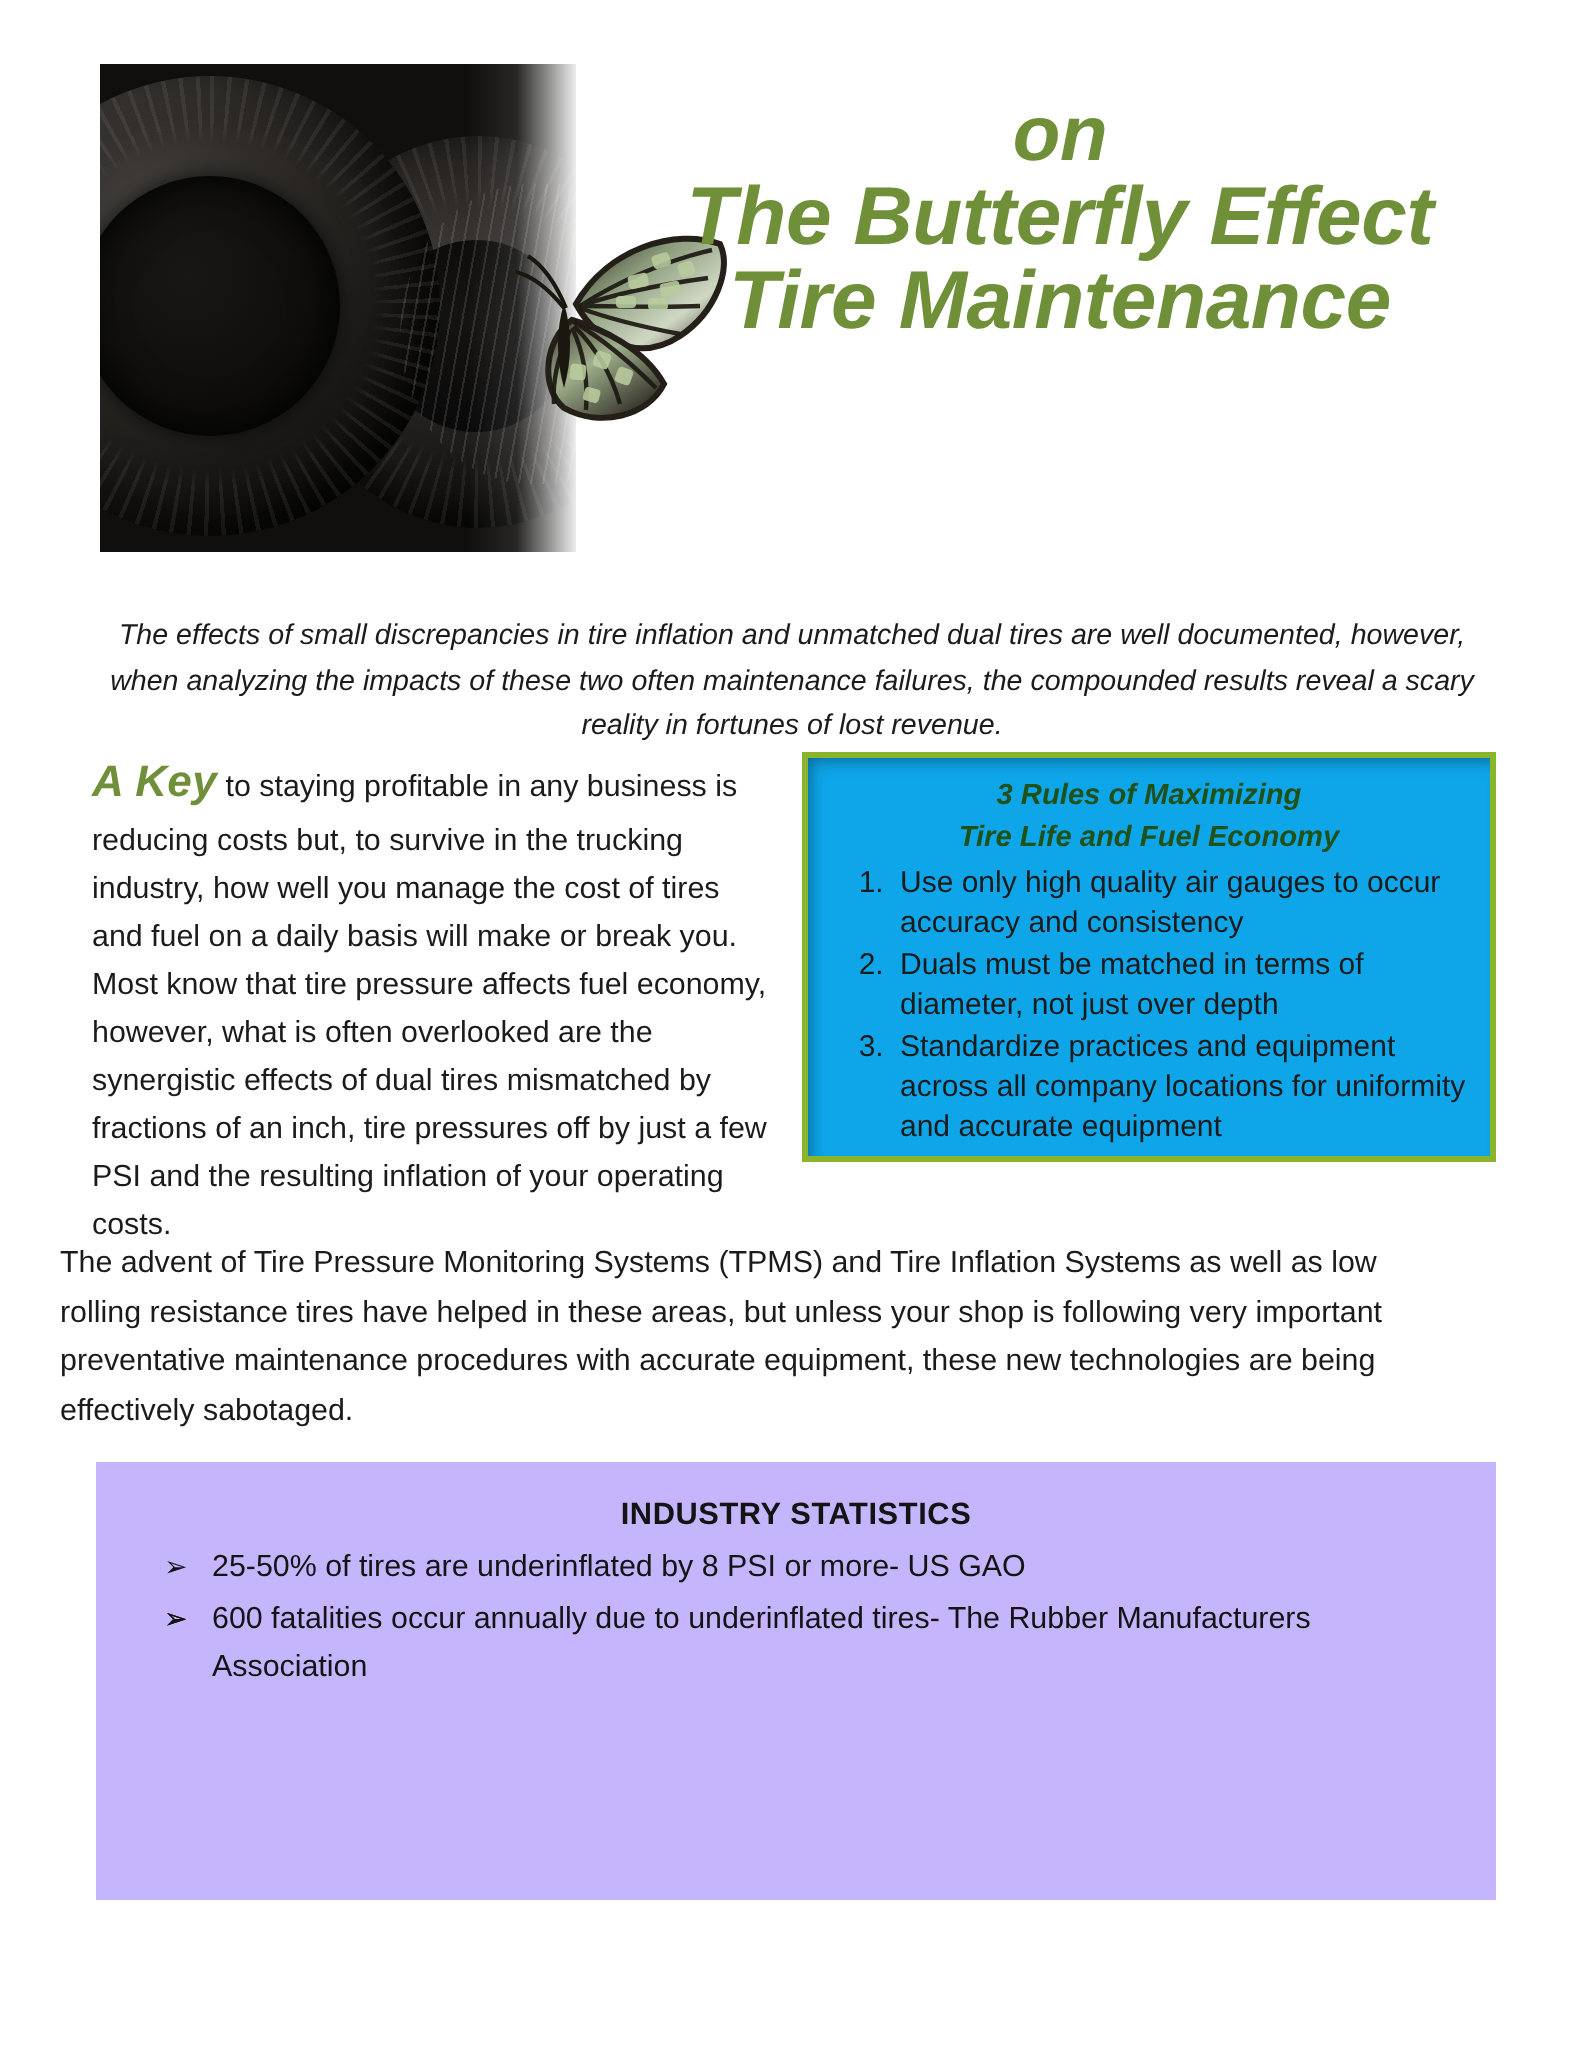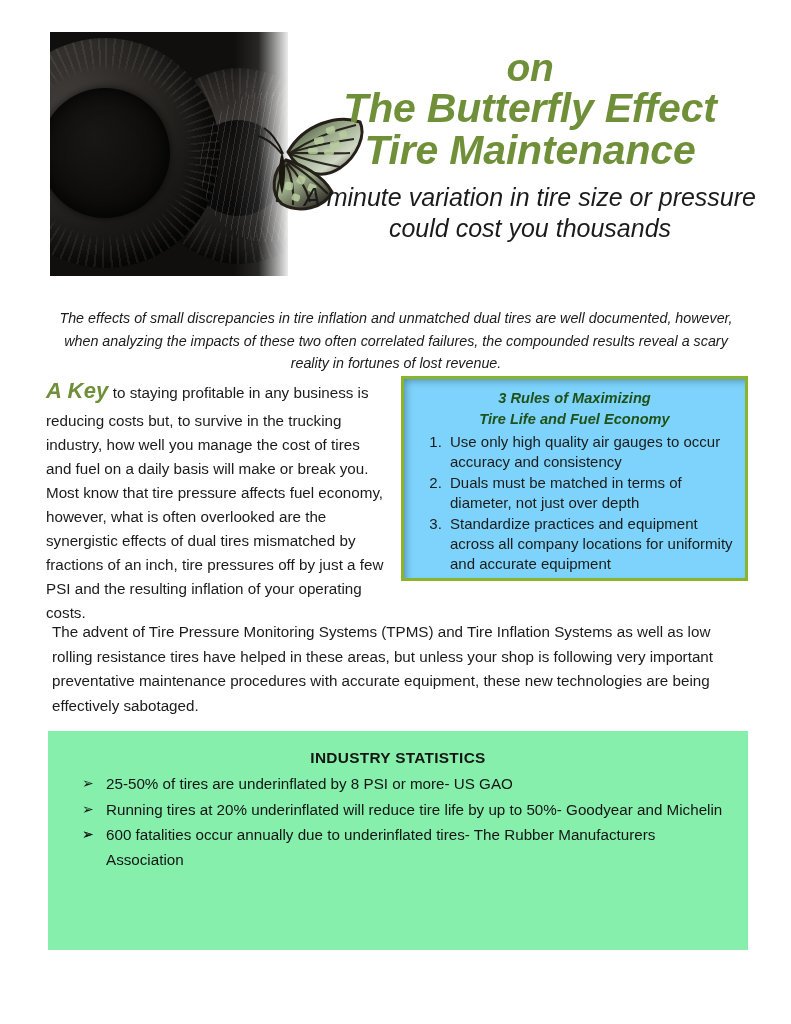--- a/index.html
+++ b/index.html
@@ -192,21 +192,21 @@
   }
 
   .rules-box {
     position: absolute;
     left: 401px;
     top: 376px;
     width: 347px;
     height: 205px;
     box-sizing: border-box;
     border: 3px solid #8ab52a;
-    background: #7dd3fc;
+    background: #0ea5e9;
     box-shadow: inset 4px 4px 8px -3px rgba(0,0,0,.38);
     padding: 9px 10px 6px 10px;
   }
   .rules-title {
     text-align: center;
     font-weight: bold;
     font-style: italic;
     font-size: 14.6px;
     color: #1f5119;
     line-height: 1.42;
@@ -219,37 +219,37 @@
     color: #1b1b1b;
   }
   .rules-list li {
     margin-bottom: 1px;
     padding-left: 4px;
   }
 
   
   .para-tpms {
     position: absolute;
-    left: 52px;
+    left: 30px;
     top: 605px;
     width: 702px;
     font-size: 15.2px;
     line-height: 1.62;
     color: #1b1b1b;
   }
 
   
   .stats-box {
     position: absolute;
     left: 48px;
     top: 731px;
     width: 700px;
     height: 219px;
     box-sizing: border-box;
-    background: #86efac;
+    background: #c4b5fd;
     padding: 18px 22px 4px 22px;
   }
   .stats-title {
     text-align: center;
     font-weight: bold;
     font-size: 15.4px;
     letter-spacing: .3px;
     color: #141414;
     margin-bottom: 5px;
   }
@@ -335,25 +335,24 @@
     <g stroke="#1a1610" stroke-width="2" fill="none">
       <path d="M30 46 C22 36, 14 30, 6 28"></path>
       <path d="M31 46 C26 34, 20 25, 12 20"></path>
     </g>
   </svg>
 
   <div class="title-block">
     <div class="title-line small">on</div>
     <div class="title-line">The Butterfly Effect</div>
     <div class="title-line">Tire Maintenance</div>
-    <div class="subtitle">A minute variation in tire size or pressure could cost you thousands</div>
   </div>
 </div>
 
-<p class="intro">The effects of small discrepancies in tire inflation and unmatched dual tires are well documented, however, when analyzing the impacts of these two often correlated failures, the compounded results reveal a scary reality in fortunes of lost revenue.</p>
+<p class="intro">The effects of small discrepancies in tire inflation and unmatched dual tires are well documented, however, when analyzing the impacts of these two often maintenance failures, the compounded results reveal a scary reality in fortunes of lost revenue.</p>
 
 <div class="col-left">
   <span class="key-lead">A Key</span><span> to staying profitable in any business is reducing costs but, to survive in the trucking industry, how well you manage the cost of tires and fuel on a daily basis will make or break you. Most know that tire pressure affects fuel economy, however, what is often overlooked are the synergistic effects of dual tires mismatched by fractions of an inch, tire pressures off by just a few PSI and the resulting inflation of your operating costs.</span>
 </div>
 
 <div class="rules-box">
   <div class="rules-title">
     <div>3 Rules of Maximizing</div>
     <div>Tire Life and Fuel Economy</div>
   </div>
@@ -363,17 +362,17 @@
     <li>Standardize practices and equipment across all company locations for uniformity and accurate equipment</li>
   </ol>
 </div>
 
 <p class="para-tpms">The advent of Tire Pressure Monitoring Systems (TPMS) and Tire Inflation Systems as well as low rolling resistance tires have helped in these areas, but unless your shop is following very important preventative maintenance procedures with accurate equipment, these new technologies are being effectively sabotaged.</p>
 
 <div class="stats-box">
   <div class="stats-title">INDUSTRY STATISTICS</div>
   <ul class="stats-list">
     <li><span class="arrow">➢</span><span>25-50% of tires are underinflated by 8 PSI or more- US GAO</span></li>
-    <li><span class="arrow">➢</span><span>Running tires at 20% underinflated will reduce tire life by up to 50%- Goodyear and Michelin</span></li>
+    <li><span class="arrow">➢</span></li>
     <li><span class="arrow">➢</span></li>
     <li><span class="arrow">➢</span><span>600 fatalities occur annually due to underinflated tires- The Rubber Manufacturers Association</span></li>
   </ul>
 </div>
 
 </body></html>

